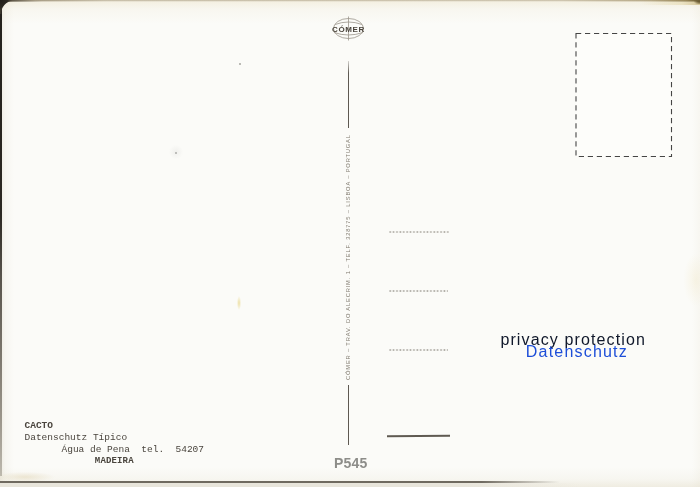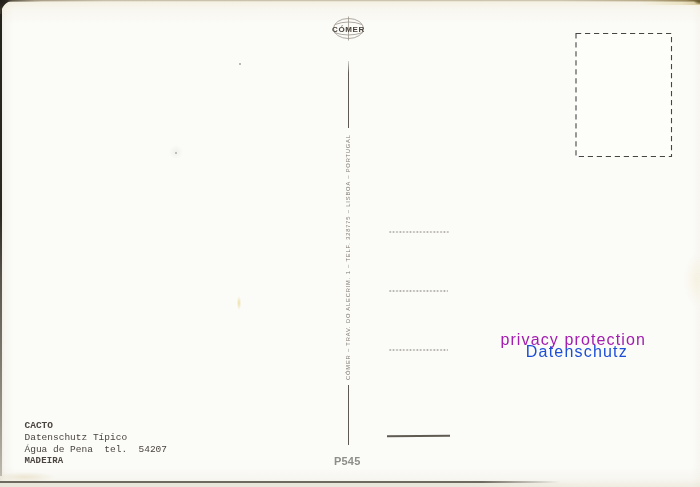--- a/index.html
+++ b/index.html
@@ -74,23 +74,23 @@
     background-size:3.4px 2.4px;background-repeat:repeat-x;"></div>
   <div class="abs" style="left:388.5px;top:289.6px;width:59px;height:2.4px;
     background-image:radial-gradient(circle at 1.2px 1.2px, #aeaba4 0.55px, rgba(174,171,164,0) 1.35px);
     background-size:3.4px 2.4px;background-repeat:repeat-x;"></div>
   <div class="abs" style="left:388.5px;top:349.4px;width:59px;height:2.4px;
     background-image:radial-gradient(circle at 1.2px 1.2px, #aeaba4 0.55px, rgba(174,171,164,0) 1.35px);
     background-size:3.4px 2.4px;background-repeat:repeat-x;"></div>
 
   <div class="abs" style="left:387px;top:434.8px;width:63px;height:2.3px;background:#5f5a52;transform:rotate(-0.6deg);"></div>
 
-  <div class="abs" style="left:500.4px;top:332px;font-size:16px;line-height:16px;letter-spacing:1.12px;color:#a21caf;white-space:nowrap;">privacy protection</div>
+  <div class="abs" style="left:500.4px;top:332px;font-size:16px;line-height:16px;letter-spacing:1.12px;color:#0f172a;white-space:nowrap;">privacy protection</div>
   <div class="abs" style="left:525.8px;top:343.7px;font-size:16px;line-height:16px;letter-spacing:1.2px;color:#1d4ed8;white-space:nowrap;">Datenschutz</div>
 
   <div class="abs" style="left:24.5px;top:420px;color:#4a453e;font-size:9.5px;font-family:Liberation Mono, monospace;">
     <div style="font-weight:bold;height:12.2px;">CACTO</div>
     <div style="height:12.3px;">Datenschutz Típico</div>
-    <div style="height:11.4px;">Água de Pena&nbsp; tel.&nbsp; 54207</div>
-    <div style="font-weight:bold;font-size:9px;letter-spacing:0.15px;">MADEIRA</div>
+    <div style="height:11.4px;margin-left:37px;">Água de Pena&nbsp; tel.&nbsp; 54207</div>
+    <div style="font-weight:bold;font-size:9px;letter-spacing:0.15px;text-align:center;">MADEIRA</div>
   </div>
 
-  <div class="abs" style="left:334px;top:454.5px;font-size:11px;font-weight:bold;color:#8d8d89;letter-spacing:0.2px;">P545</div>
+  <div class="abs" style="left:334px;top:454.5px;font-size:14px;font-weight:bold;color:#8d8d89;letter-spacing:0.2px;">P545</div>
 
 </body></html>

